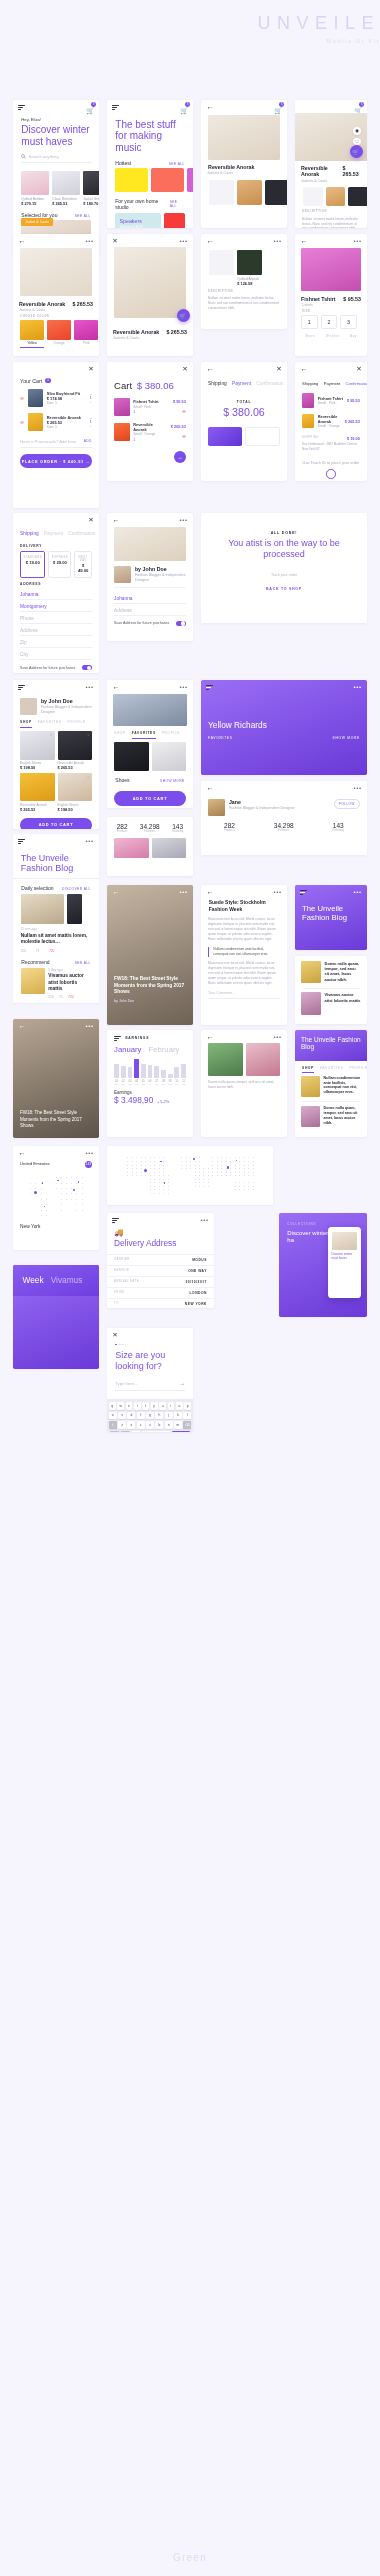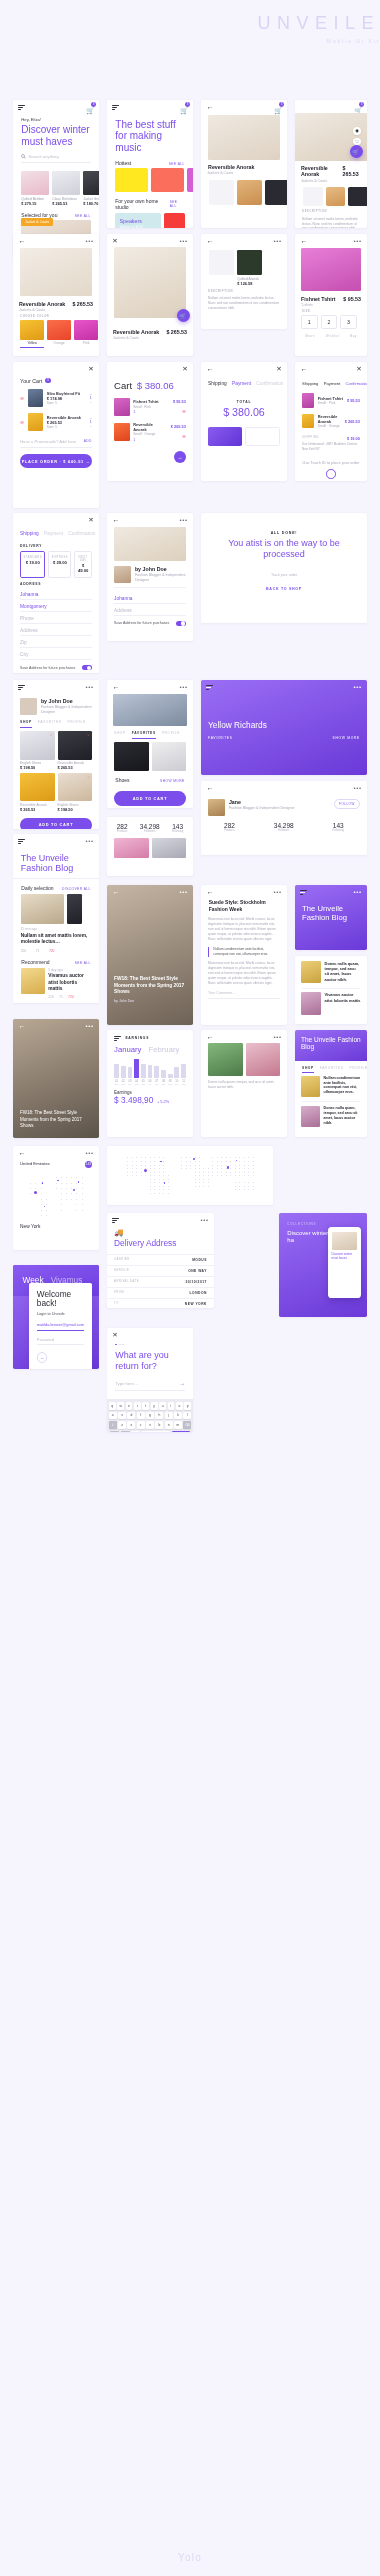--- a/index.html
+++ b/index.html
@@ -1290,39 +1290,32 @@
       <div style="margin:4.8px 3.6px 0; height:18px; border-radius:1.2px; background:linear-gradient(160deg,#f0e7db,#d6c4ae);"></div>
       <div style="font-size:3px; color:#7b4dea; padding:2.4px 3.6px 0;">Discover winter must haves</div>
     </div>
   </div>
 
   <div class="screen" style="left:13px; top:1221px; width:86px; height:104px; background:linear-gradient(160deg,#9b6ef5,#6a39d8);">
     <div class="login-top">
       <span class="lt">Week</span>
       <span class="lt off">Vivamus</span>
     </div>
-    <div class="login-card">
-      <div class="wb">Welcome back!</div>
-      <div class="lsub">Login to Unveile</div>
-      <div class="lfld">matilda.brewer@gmail.com</div>
-      <div class="lfld pw">Password</div>
-      <div class="circbtn">→</div>
-    </div>
   </div>
 
   <div class="screen" style="left:107px; top:1284px; width:86px; height:104px;">
     <div class="bar" style="justify-content:flex-start;">
       <span class="close">✕</span>
     </div>
     <div class="tdots">
       <span class="td on"></span>
       <span class="td"></span>
       <span class="td"></span>
     </div>
-    <div class="searchbig">What are you return for?</div>
+    <div class="searchbig">Size are you looking for?</div>
     <div class="typerow">
       <span class="ph" style="font-size:4.2px;">Type here…</span>
       <span style="color:#7b4dea; font-size:5.3px;">→</span>
     </div>
     <div class="kb" style="margin-top:8.3px;">
       <div class="krow" id="kb1">
           <div class="key">q</div>
           <div class="key">w</div>
           <div class="key">e</div>
           <div class="key">r</div>
@@ -1361,15 +1354,15 @@
           <div class="key">🎤</div>
           <div class="key w">space</div>
           <div class="key ret">return</div>
         </div>
     </div>
   </div>
 
 </div>
 
 <div style="position:absolute; left:0; right:0; bottom:13px;">
-  <div class="footer-logo">Yolo</div>
+  <div class="footer-logo">Green</div>
 </div>
 
 
 </body></html>

